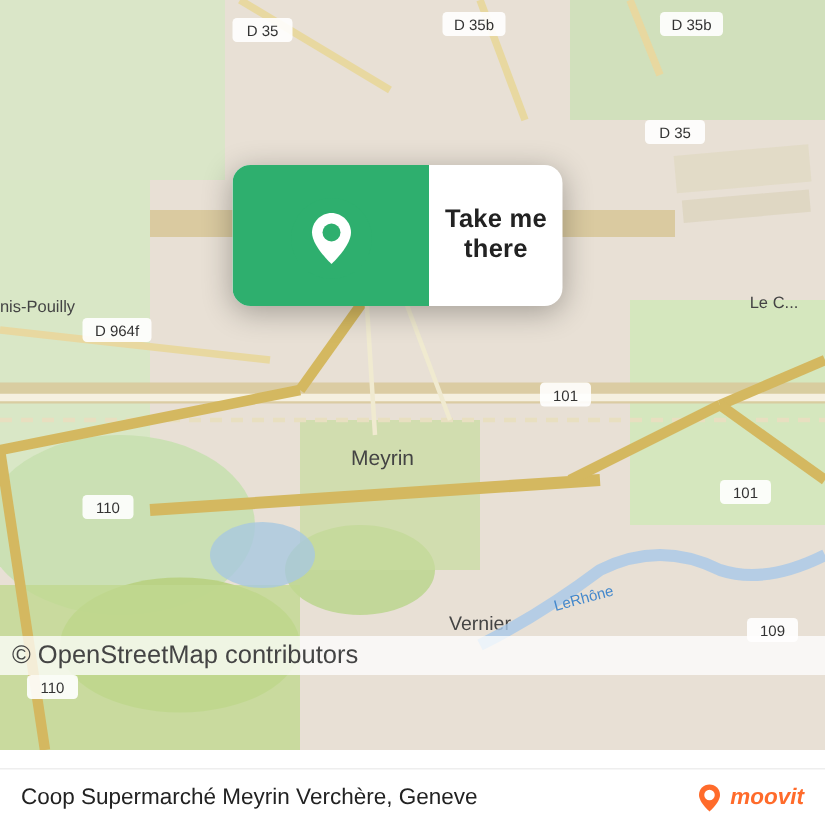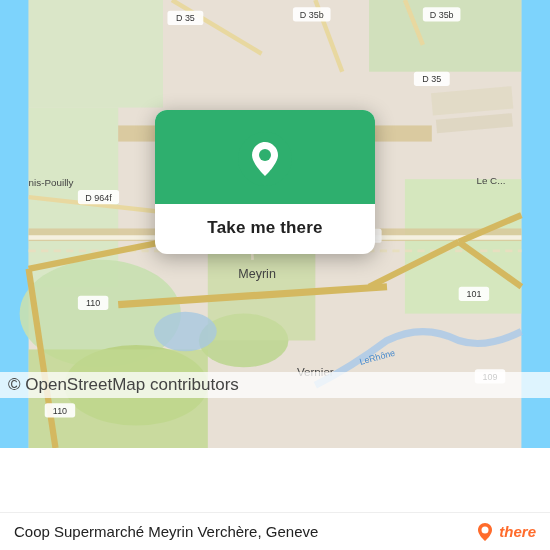--- a/index.html
+++ b/index.html
@@ -1,44 +1,44 @@
 <!DOCTYPE html>
 <html><head>
   <meta charset="utf-8">
   <style>
     * { margin: 0; padding: 0; box-sizing: border-box; }
     body { width: 550px; height: 550px; overflow: hidden; font-family: Arial, sans-serif; position: relative; }
 
     #map-container {
       width: 550px;
-      height: 448px;
+      height: 500px;
       position: relative;
       overflow: hidden;
-      background-color: #7dd3fc;
+      background-color: #22c55e;
     }
 
     
     .map-svg {
       width: 100%;
       height: 100%;
       position: absolute;
       top: 0; left: 0;
     }
 
     
     #card {
       position: absolute;
       top: 110px;
       left: 155px;
       width: 220px;
       background: white;
       border-radius: 12px;
       box-shadow: 0 4px 20px rgba(0,0,0,0.3);
       display: flex;
-      flex-direction: column;
+      flex-direction: row;
       align-items: center;
       padding-bottom: 0;
       overflow: hidden;
       z-index: 10;
     }
 
     #card-icon-area {
       background-color: #2eaf6e;
       width: 100%;
       display: flex;
@@ -218,15 +218,15 @@
 </div>
 
 <div id="bottom-bar">
   <span id="bottom-title">Coop Supermarché Meyrin Verchère, Geneve</span>
   <div id="moovit-logo">
 
     <svg class="moovit-pin" viewBox="0 0 22 22" xmlns="http://www.w3.org/2000/svg">
       <path d="M11 2 C7 2 4 5 4 9 C4 14 11 20 11 20 C11 20 18 14 18 9 C18 5 15 2 11 2 Z" fill="#ff6b2b"></path>
       <circle cx="11" cy="9" r="3.5" fill="white"></circle>
     </svg>
-    <span class="moovit-text">there</span>
+    <span class="moovit-text">moovit</span>
   </div>
 </div>
 
 </body></html>

